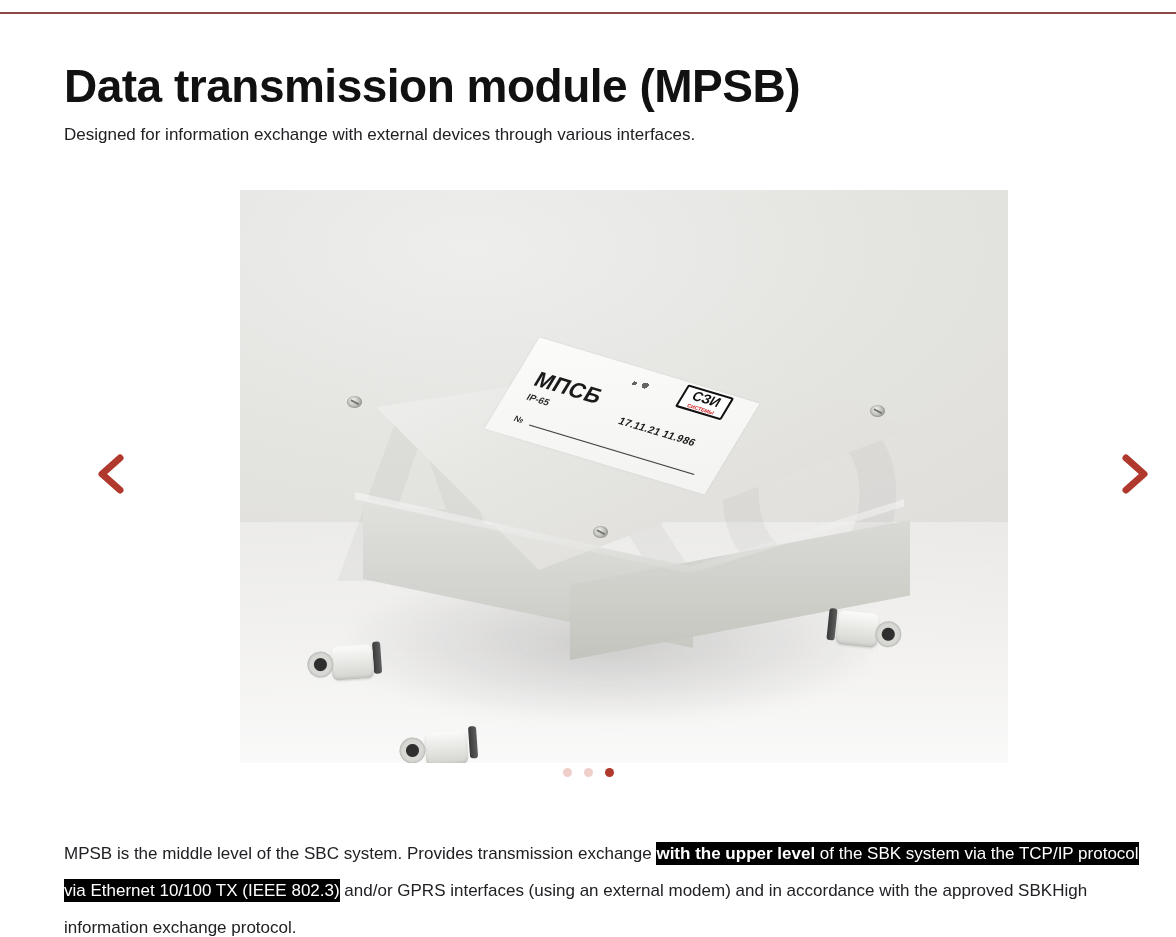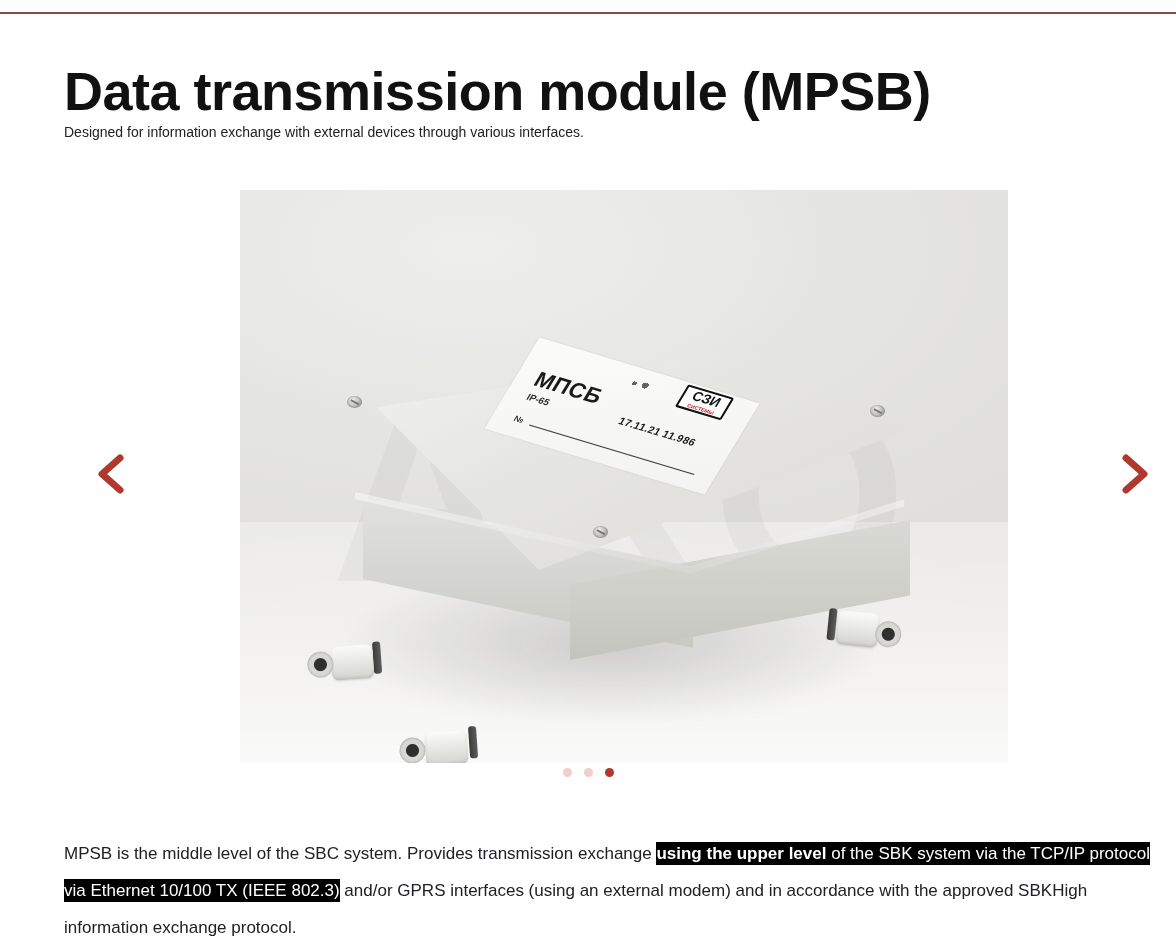--- a/index.html
+++ b/index.html
@@ -30,33 +30,33 @@
     position: absolute;
     top: 0; left: 0;
     width: 1176px;
     height: 937px;
   }
 
   .page-title {
     position: absolute;
     left: 64px;
     top: 28px;
-    font-size: 54px;
+    font-size: 46px;
     line-height: 54px;
     font-weight: 700;
     letter-spacing: -0.5px;
     color: #111111;
     white-space: nowrap;
   }
 
   .page-subtitle {
     position: absolute;
     left: 64px;
     top: 106px;
-    font-size: 14px;
+    font-size: 17px;
     line-height: 24px;
     color: #202124;
     white-space: nowrap;
   }
 
   
   .carousel {
     position: absolute;
     left: 64px;
     top: 160px;
@@ -381,16 +381,16 @@
 
     <div class="dots">
       <span class="dot" aria-label="Go to slide 1"></span>
       <span class="dot" aria-label="Go to slide 2"></span>
       <span class="dot active" aria-label="Go to slide 3"></span>
     </div>
 
   </div>
 
   <p class="body-copy">
-    <span>MPSB is the middle level of the SBC system. Provides transmission exchange </span><span class="sel"><b>using the upper level</b><span> of the SBK system via the TCP/IP protocol via Ethernet 10/100 TX (IEEE 802.3)</span></span><span> and/or GPRS interfaces (using an external modem) and in accordance with the approved SBKHigh information exchange protocol.</span>
+    <span>MPSB is the middle level of the SBC system. Provides transmission exchange </span><span class="sel"><b>with the upper level</b><span> of the SBK system via the TCP/IP protocol via Ethernet 10/100 TX (IEEE 802.3)</span></span><span> and/or GPRS interfaces (using an external modem) and in accordance with the approved SBKHigh information exchange protocol.</span>
   </p>
 
 </div>
 
 </body></html>

